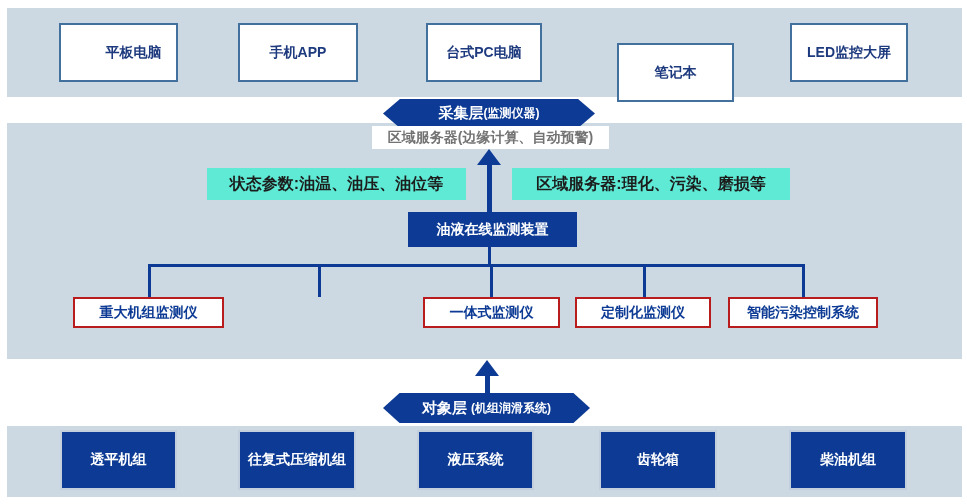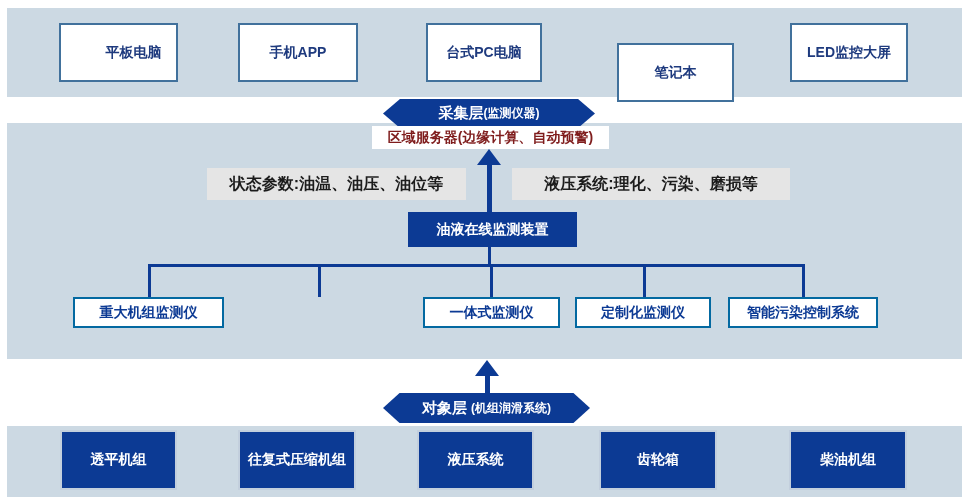--- a/index.html
+++ b/index.html
@@ -21,43 +21,43 @@
 
   
   .pill{position:absolute;display:flex;align-items:center;justify-content:center;background:#0c3a94;color:#ffffff;
         clip-path:polygon(0 50%,8% 0,92% 0,100% 50%,92% 100%,8% 100%);}
   .pill .t{font-size:15px;font-weight:bold;}
   .pill .s{font-size:12px;font-weight:bold;}
   .pill-collect{left:383px;top:99px;width:212px;height:29px;}
   .pill-object{left:383px;top:393px;width:207px;height:30px;}
   .pill-object .s{margin-left:4px;}
 
-  .server-box{left:372px;top:126px;width:237px;height:23px;background:#ffffff;color:#7f1d1d;font-size:14px;font-weight:bold;}
+  .server-box{left:372px;top:126px;width:237px;height:23px;background:#ffffff;color:#737373;font-size:14px;font-weight:bold;}
 
-  .param-label{top:168px;height:32px;background:#e5e5e5;color:#1c1c1c;font-size:16px;font-weight:bold;}
+  .param-label{top:168px;height:32px;background:#5eead4;color:#1c1c1c;font-size:16px;font-weight:bold;}
   .pl-left{left:207px;width:259px;} .pl-right{left:512px;width:278px;}
 
   .monitor-box{left:408px;top:212px;width:169px;height:35px;background:#0c3a94;color:#ffffff;font-size:14px;font-weight:bold;}
 
   
   .up-arrow{position:absolute;width:24px;display:flex;flex-direction:column;align-items:center;}
   .up-arrow .head{width:0;height:0;border-left:12px solid transparent;border-right:12px solid transparent;border-bottom:16px solid #0c3a94;}
   .up-arrow .shaft{width:5px;flex:1;background:#0c3a94;}
   .arrow-1{left:477px;top:149px;height:63px;}
   .arrow-2{left:475px;top:360px;height:33px;}
 
   
   .line{position:absolute;background:#0c3a94;}
   .v-monitor{left:488px;top:247px;width:3px;height:18px;}
   .h-main{left:148px;top:264px;width:657px;height:3px;}
   .drop{top:264px;width:3px;height:33px;}
   .d0{left:148px;} .d1{left:318px;} .d2{left:490px;} .d3{left:643px;} .d4{left:802px;}
 
   
-  .dev-box{top:297px;height:31px;background:#ffffff;border:2px solid #0369a1;color:#0c3a94;font-size:14px;font-weight:600;}
+  .dev-box{top:297px;height:31px;background:#ffffff;border:2px solid #b91c1c;color:#0c3a94;font-size:14px;font-weight:600;}
   .db0{left:73px;width:151px;} .db1{left:249px;width:139px;} .db2{left:423px;width:137px;}
   .db3{left:575px;width:136px;} .db4{left:728px;width:150px;}
 
   
   .obj-box{top:430px;height:60px;background:#0c3a94;border:2px solid #c3cfdd;color:#ffffff;font-size:14px;font-weight:bold;}
   .bb0{left:60px;width:117px;} .bb1{left:238px;width:118px;} .bb2{left:417px;width:117px;}
   .bb3{left:599px;width:118px;} .bb4{left:789px;width:118px;}
 </style>
 </head>
 <body>
@@ -80,21 +80,21 @@
   </div>
 
   <div class="node server-box">区域服务器(边缘计算、自动预警)</div>
 
   <div class="up-arrow arrow-1">
     <div class="head"></div>
     <div class="shaft"></div>
   </div>
 
   <div class="node param-label pl-left">状态参数:油温、油压、油位等</div>
-  <div class="node param-label pl-right">液压系统:理化、污染、磨损等</div>
+  <div class="node param-label pl-right">区域服务器:理化、污染、磨损等</div>
 
   <div class="node monitor-box">油液在线监测装置</div>
 
   <div class="line v-monitor"></div>
   <div class="line h-main"></div>
   <div class="line drop d0"></div>
   <div class="line drop d1"></div>
   <div class="line drop d2"></div>
   <div class="line drop d3"></div>
   <div class="line drop d4"></div>

